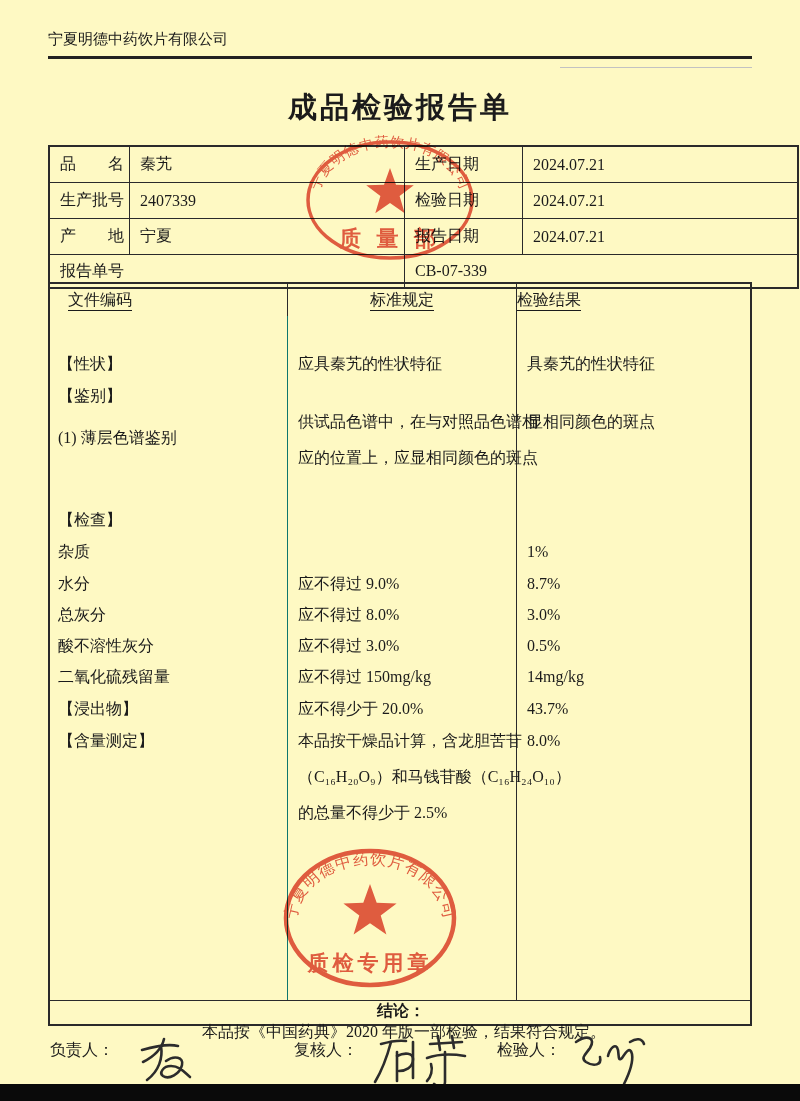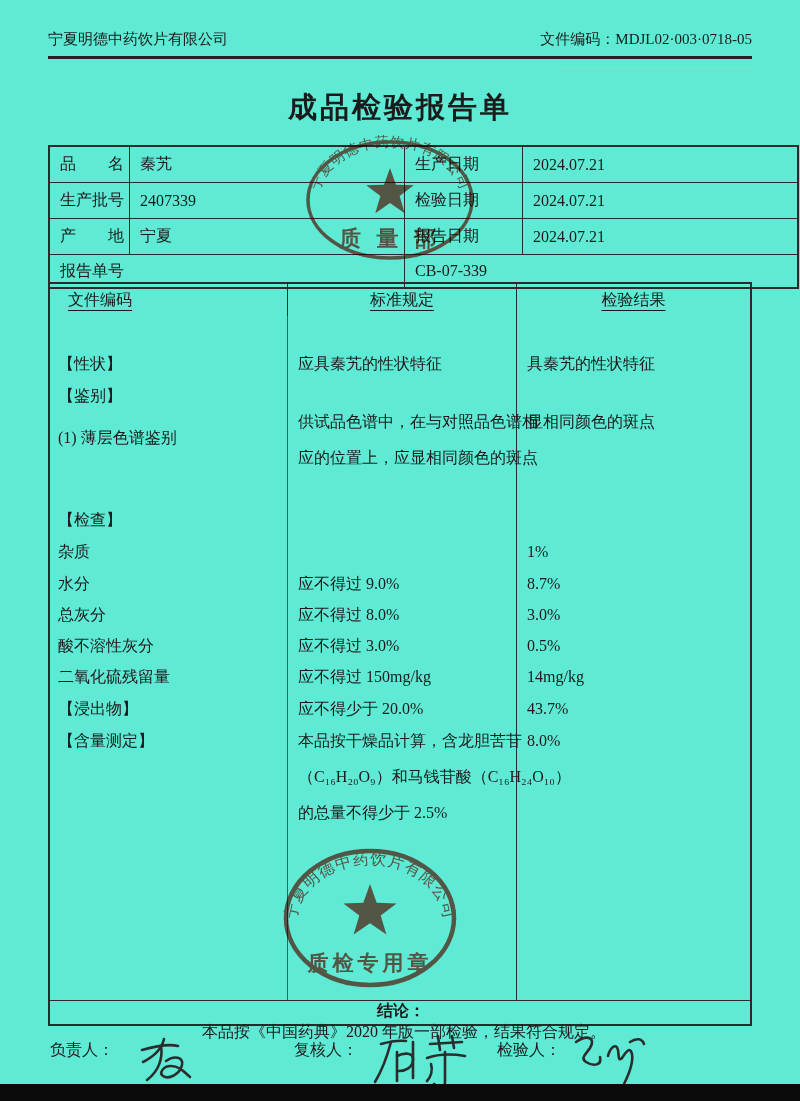--- a/index.html
+++ b/index.html
@@ -1,17 +1,17 @@
 <!DOCTYPE html>
 <html><head>
 <meta charset="utf-8">
 <style>
   html,body{margin:0;padding:0;}
   body{background:#e8e8e8;font-family:"Liberation Serif","DejaVu Serif",serif;}
-  .page{position:relative;width:800px;height:1101px;background:#5eead4;overflow:hidden;color:#1b1b1b;}
+  .page{position:relative;width:800px;height:1101px;background:#fef9c3;overflow:hidden;color:#1b1b1b;}
 
   
   .doc-header{position:absolute;left:48px;top:30px;width:704px;display:flex;justify-content:space-between;
     align-items:flex-end;font-size:15px;border-bottom:3px solid #222;padding-bottom:7px;}
   .artifact-line{position:absolute;left:560px;top:67px;width:192px;height:1px;background:#c2c2c2;}
 
   
   .report-title{position:absolute;left:0;top:88px;width:100%;text-align:center;
     font-size:29px;font-weight:bold;letter-spacing:3px;}
 
@@ -22,21 +22,21 @@
   td.lbl{padding-left:7px;}
   .w1{width:69px;} .w2{width:264px;} .w3{width:107px;} .w4{width:264px;}
 
   
   .main-table{position:absolute;left:48px;top:282px;width:704px;height:744px;border:2px solid #2a2a2a;box-sizing:border-box;}
   .mt-header{position:absolute;left:0;top:0;width:100%;height:32px;display:flex;}
   .mt-header .hc{box-sizing:border-box;font-size:16px;display:flex;align-items:center;}
   .hc span{text-decoration:underline;text-underline-offset:5px;}
   .hc1{width:238px;border-right:1px solid #2a2a2a;padding-left:18px;}
   .hc2{width:229px;border-right:1px solid #2a2a2a;justify-content:center;}
-  .hc3{width:233px;justify-content:center;}
+  .hc3{width:233px;}
   .mt-body{position:absolute;left:0;top:32px;width:100%;height:684px;}
   .bcol{position:absolute;top:0;height:100%;box-sizing:border-box;}
   .bcol1{left:0;width:238px;border-right:1px solid #0f766e;}
   .bcol2{left:238px;width:229px;border-right:1px solid #2a2a2a;}
   .bcol3{left:467px;width:237px;}
   .bline{position:absolute;left:0;width:100%;font-size:16px;line-height:20px;white-space:nowrap;}
   .bcol1 .bline{padding-left:8px;box-sizing:border-box;}
   .bcol2 .bline{padding-left:10px;box-sizing:border-box;}
   .bcol3 .bline{padding-left:10px;box-sizing:border-box;}
   .mt-conclusion{position:absolute;left:0;top:716px;width:100%;height:26px;border-top:1px solid #2a2a2a;
@@ -55,21 +55,20 @@
 
   .scanner-bar{position:absolute;left:0;top:1084px;width:800px;height:17px;background:#0a0a0a;}
 </style>
 </head>
 <body>
 
 <div class="page">
 
   <div class="doc-header">
     <span>宁夏明德中药饮片有限公司</span>
-    <span>文件编码：MDJL02·003·0718-05</span>
   </div>
   <div class="artifact-line"></div>
 
   <div class="report-title">成品检验报告单</div>
 
   <table class="info">
     <tbody>
         <tr>
       <td class="lbl w1">品　　名</td>
       <td class="w2">秦艽</td>

